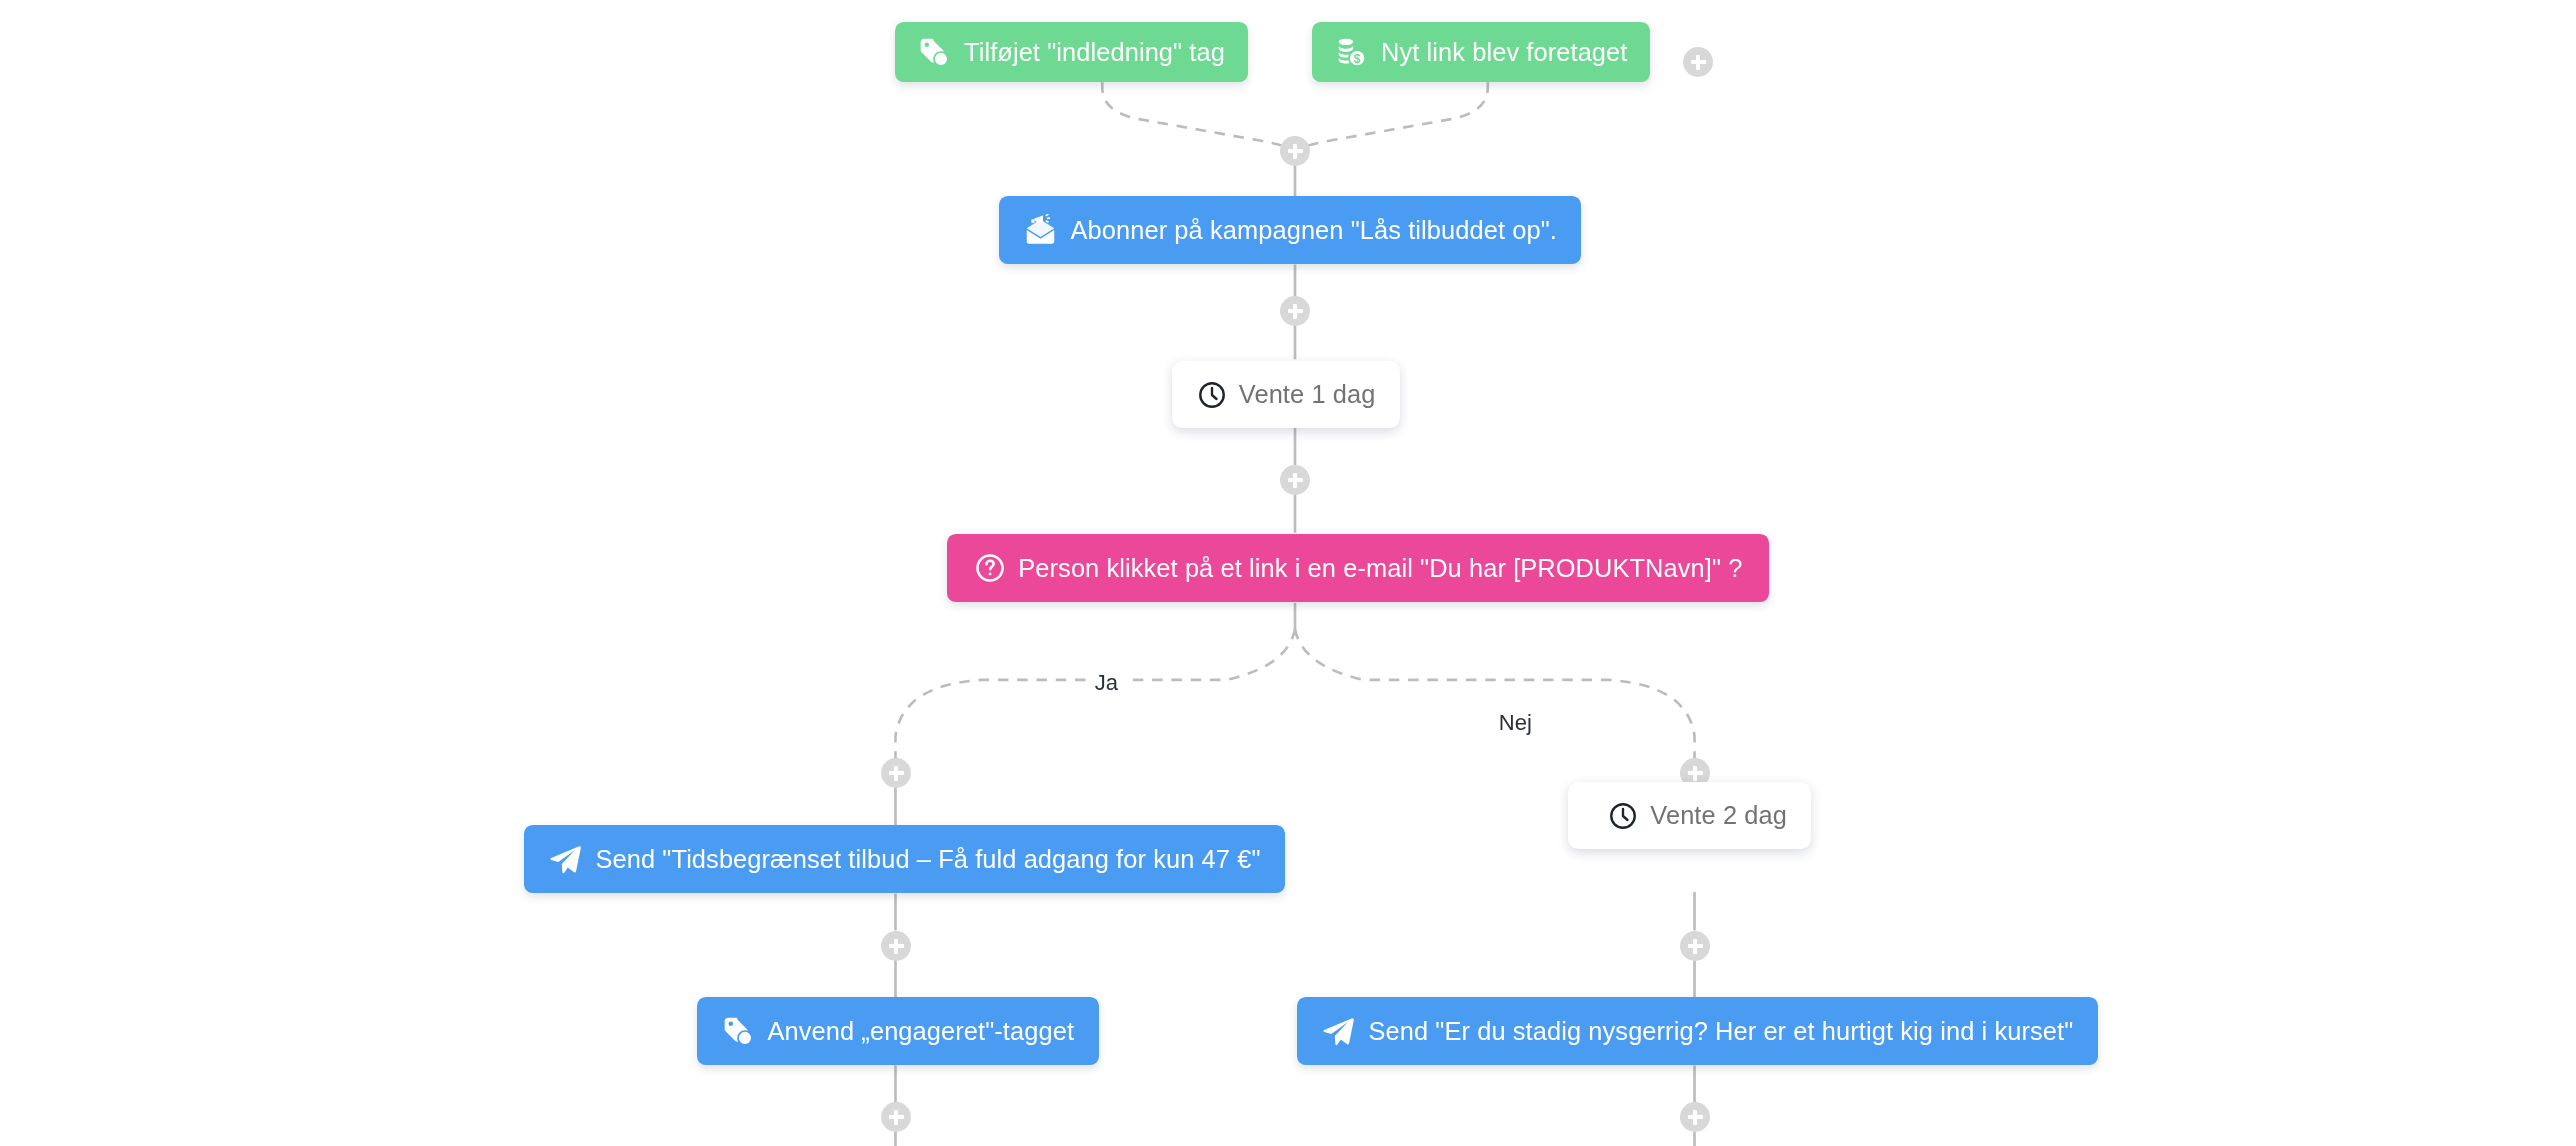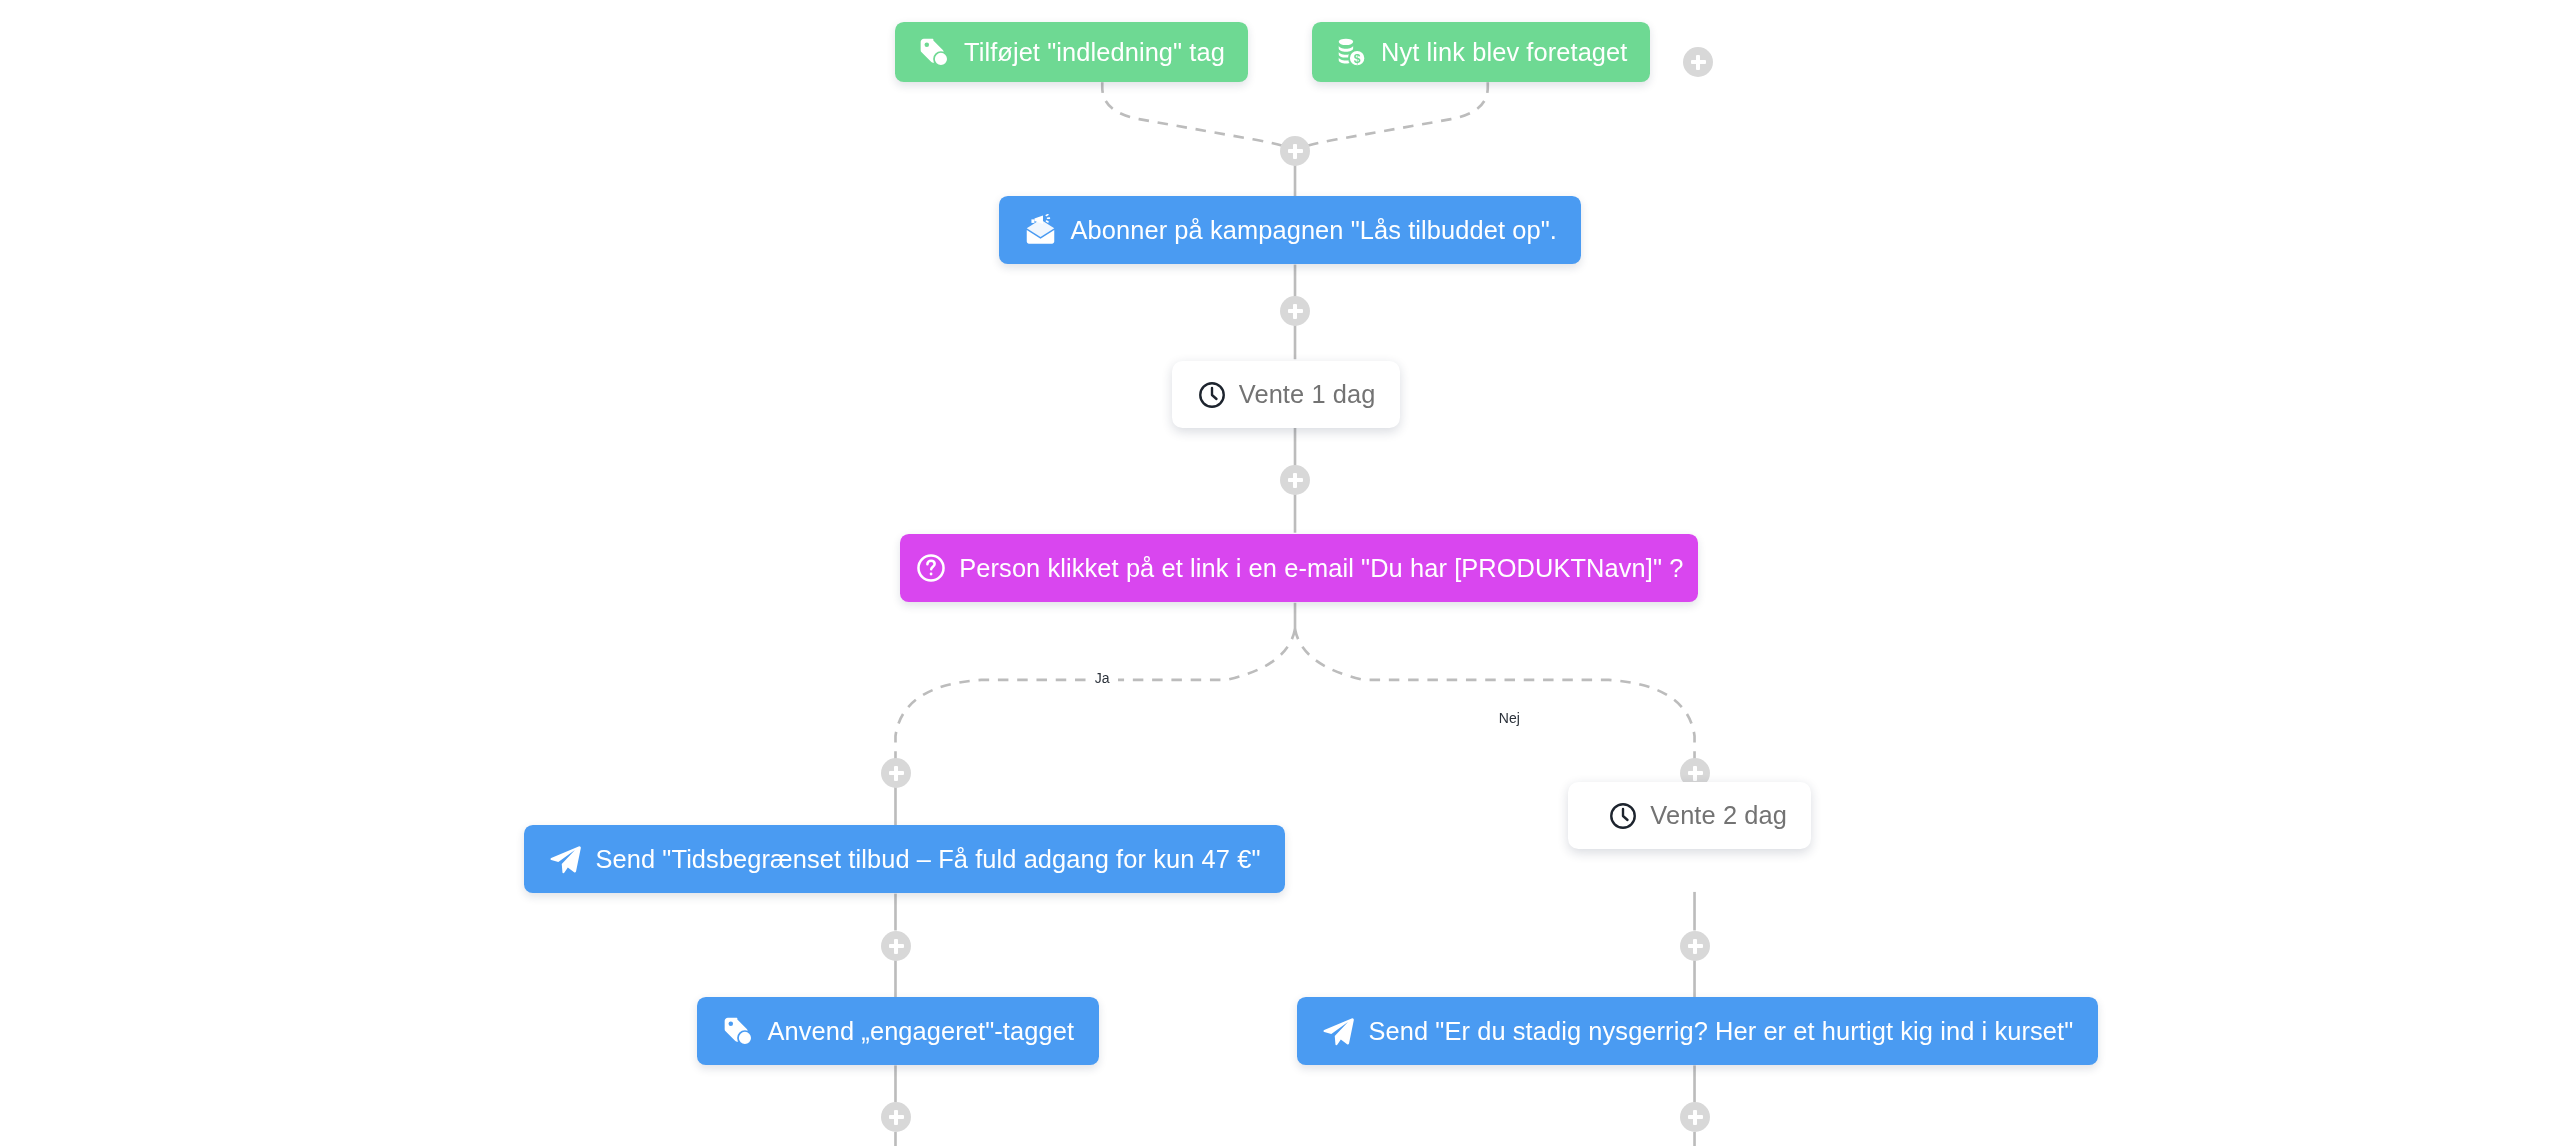--- a/index.html
+++ b/index.html
@@ -60,23 +60,24 @@
 
   .node.action {
     background: #4a9bf2;
     height: 68px;
     padding: 0 24.5px;
   }
   .node.action .lbl { color: #ffffff; }
   .node.action .ico { margin-right: 14px; }
 
   .node.condition {
-    background: #d946ef;
+    background: #ec4899;
     height: 68px;
-    padding: 0 15px;
+    padding: 0 27px;
+    margin-left: 47px;
   }
   .node.condition .lbl { color: #ffffff; }
   .node.condition .ico { margin-right: 12.3px; }
 
   .node.delay {
     background: #ffffff;
     height: 67px;
     padding: 0 24.5px;
     border-radius: 10.5px;
     box-shadow: 0 3.5px 10.5px rgba(25,40,70,0.16);
@@ -101,21 +102,21 @@
     position: absolute;
     background: #ffffff;
     border-radius: 0.9px;
   }
   .plus::before { width: 15px; height: 4.4px; }
   .plus::after  { width: 4.4px;  height: 15px; }
 
   
   .branch-label {
     position: absolute;
-    font-size: 14px;
+    font-size: 22px;
     color: #2b313a;
     background: #ffffff;
     padding: 1.8px 8.8px;
     white-space: nowrap;
   }
 </style>
 </head>
 <body>
 
 <div id="canvas">

